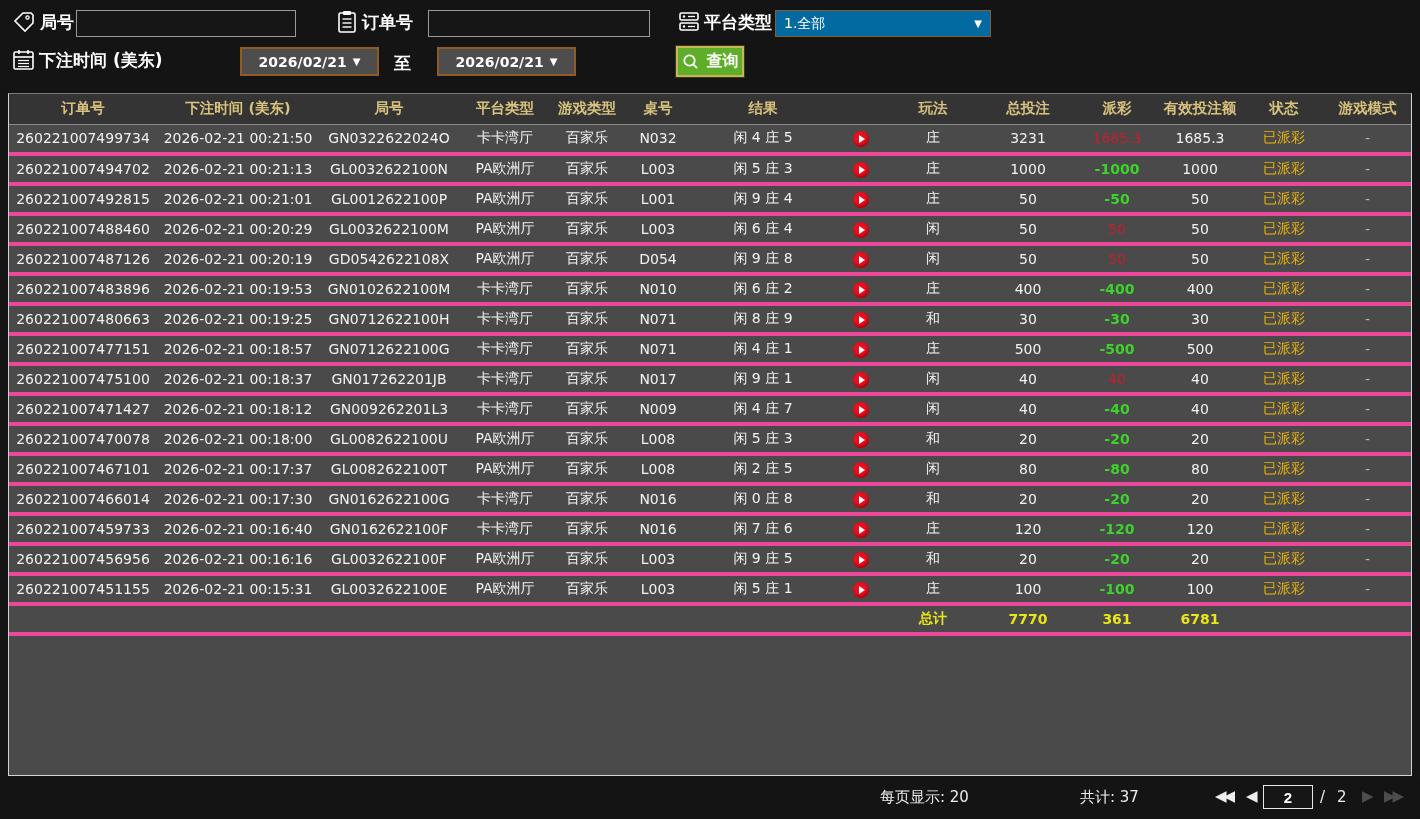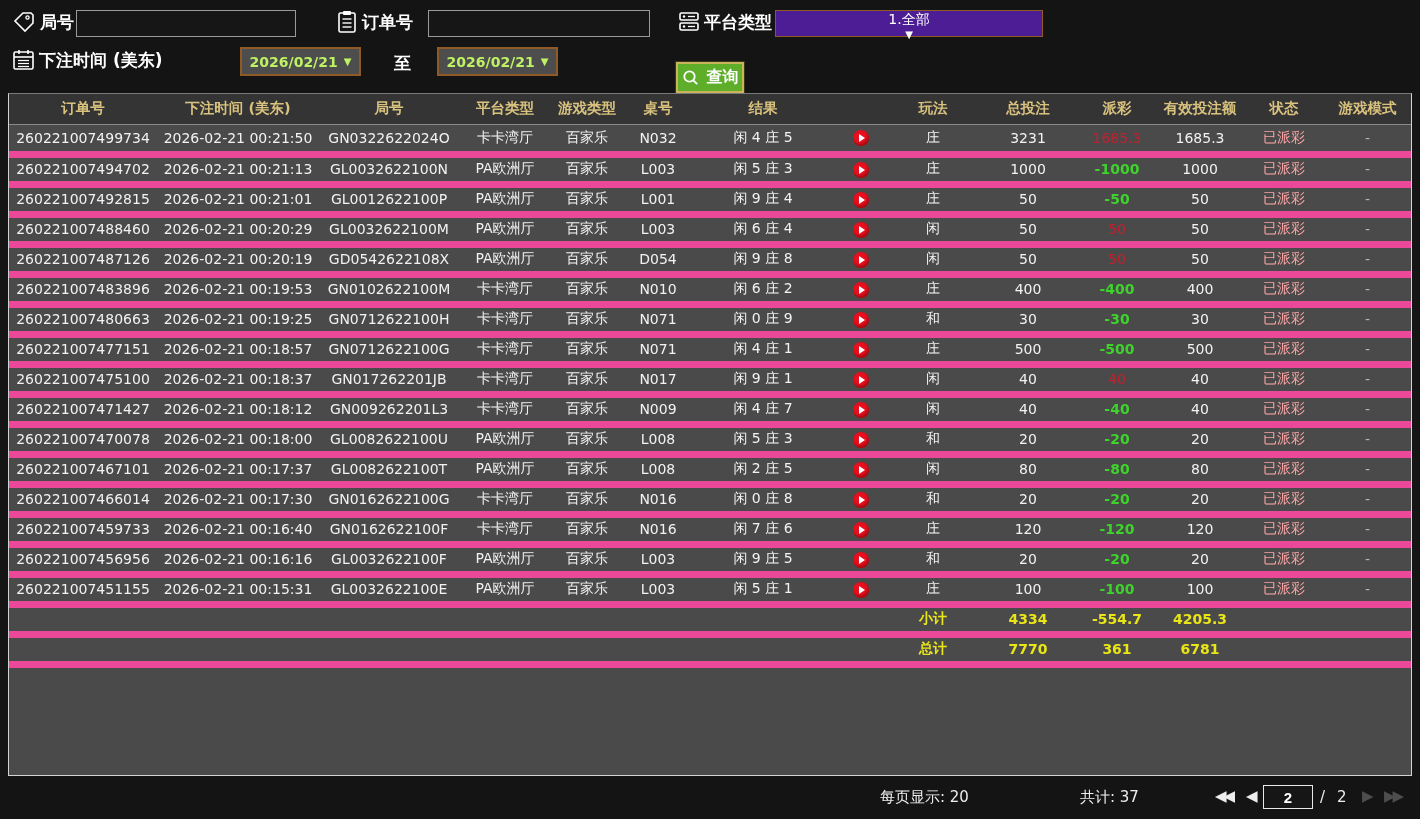--- a/index.html
+++ b/index.html
@@ -7,44 +7,44 @@
     font-family:"DejaVu Sans","Liberation Sans",sans-serif; }
 
   
   .topbar { position:absolute; left:0; top:0; width:1420px; height:93px; background:#141414; }
   .fgroup { position:absolute; display:flex; align-items:center; color:#ffffff; }
   .flabel { font-size:17px; font-weight:bold; color:#ffffff; white-space:nowrap; }
   .ficon { display:inline-flex; margin-right:4px; }
   .txtinput { background:#161616; border:1px solid #9a9a9a; height:27px; color:#ffffff;
     font-size:14px; padding:0 6px; outline:none; }
   .dateselect { display:inline-flex; align-items:center; justify-content:center; gap:6px;
-    background:#4d4d4d; border:2px solid #8f5a26; height:29px; width:121px;
-    color:#bef264; font-weight:bold; font-size:14px; cursor:pointer; }
+    background:#4d4d4d; border:2px solid #8f5a26; height:29px; width:139px;
+    color:#ffffff; font-weight:bold; font-size:14px; cursor:pointer; }
   .dateselect .arr { font-size:10px; }
-  .platselect { display:inline-flex; align-items:center; background:#4c1d95;
-    border:1px solid #8f5a26; height:27px; width:268px; color:#ffffff; font-size:14px;
-    padding:0 8px; cursor:pointer;flex-direction:column; }
+  .platselect { display:inline-flex; align-items:center; background:#0369a1;
+    border:1px solid #8f5a26; height:27px; width:216px; color:#ffffff; font-size:14px;
+    padding:0 8px; cursor:pointer; }
   .platselect .val { flex:1; text-align:left; }
   .platselect .arr { font-size:10px; color:#ffffff; }
   .querybtn { display:inline-flex; align-items:center; justify-content:center; gap:4px;
     background:#5fae2a; border:2px solid #c9b45a; outline:1px solid #3a3a1a;
     height:31px; width:68px; color:#ffffff; font-size:16px; font-weight:bold; cursor:pointer; }
 
   
   .panel { position:absolute; left:8px; top:93px; width:1404px; height:683px;
     background:#4a4a4a; border:1px solid #d4d4d4; border-top-color:#7a7a7a; }
   table { border-collapse:collapse; table-layout:fixed; width:1402px; }
   th { height:30px; background:#343434; color:#d9c27e; font-size:14.5px; font-weight:bold;
     text-align:center; border-bottom:1px solid #8a8a8a; white-space:nowrap; }
   td { height:30px; text-align:center; color:#f2f2f2; font-size:14px; white-space:nowrap;
     overflow:hidden; }
-  tbody tr { background:#4a4a4a; border-bottom:7px solid #ec4899; }
+  tbody tr { background:#4a4a4a; border-bottom:4px solid #ec4899; }
   td.red { color:#c2202f; }
   td.green { color:#3ed32c;font-weight:bold; }
-  td.status { color:#fca5a5;font-family:Liberation Mono, monospace; }
+  td.status { color:#eab308;font-family:Liberation Mono, monospace; }
   td.mode { color:#b5b5b5; }
   tr.totals td { color:#e9e516; font-weight:bold; }
   .play { display:inline-flex; align-items:center; justify-content:center;
     width:16px; height:16px; border-radius:50%; background:#e8101f;
     box-shadow:inset -1px -2px 3px rgba(120,0,0,.6); cursor:pointer; vertical-align:middle; }
   .play::after { content:""; display:block; margin-left:2px;
     border-left:6px solid #ffffff; border-top:4px solid transparent; border-bottom:4px solid transparent; }
 
   
   .pagebar { position:absolute; left:0; top:776px; width:1420px; height:51px; background:#141414;border-radius:10px; }
@@ -122,21 +122,21 @@
   <div class="dateselect" style="position:absolute; left:240px; top:47px;">
     <span>2026/02/21</span>
     <span class="arr">▼</span>
   </div>
   <span class="flabel" style="position:absolute; left:394px; top:52px;">至</span>
   <div class="dateselect" style="position:absolute; left:437px; top:47px;">
     <span>2026/02/21</span>
     <span class="arr">▼</span>
   </div>
 
-  <button class="querybtn" style="position:absolute; left:676px; top:62px;">
+  <button class="querybtn" style="position:absolute; left:676px; top:46px;">
     <span class="ficon">
       <svg width="17" height="17" viewBox="0 0 17 17">
           <circle cx="7.5" cy="7.5" r="5.2" fill="none" stroke="#ffffff" stroke-width="1.8"></circle>
           <line x1="11.3" y1="11.3" x2="15.2" y2="15.2" stroke="#ffffff" stroke-width="1.8"></line>
         </svg>
     </span>
     <span>查询</span>
   </button>
 </div>
 
@@ -273,21 +273,21 @@
           <td class="status">已派彩</td>
           <td class="mode">-</td>
         </tr>
         <tr>
           <td>260221007480663</td>
           <td>2026-02-21 00:19:25</td>
           <td>GN0712622100H</td>
           <td>卡卡湾厅</td>
           <td>百家乐</td>
           <td>N071</td>
-          <td>闲 0 庄 9</td>
+          <td>闲 8 庄 9</td>
           <td><span class="play"></span></td>
           <td>和</td>
           <td>30</td>
           <td class="green">-30</td>
           <td>30</td>
           <td class="status">已派彩</td>
           <td class="mode">-</td>
         </tr>
         <tr>
           <td>260221007477151</td>
@@ -428,29 +428,20 @@
           <td><span class="play"></span></td>
           <td>庄</td>
           <td>100</td>
           <td class="green">-100</td>
           <td>100</td>
           <td class="status">已派彩</td>
           <td class="mode">-</td>
         </tr>
       </tbody>
     <tbody>
-      <tr class="totals">
-        <td colspan="8"></td>
-        <td>小计</td>
-        <td>4334</td>
-        <td>-554.7</td>
-        <td>4205.3</td>
-        <td></td>
-          <td></td>
-      </tr>
       <tr class="totals">
         <td colspan="8"></td>
         <td>总计</td>
         <td>7770</td>
         <td>361</td>
         <td>6781</td>
         <td></td>
           <td></td>
       </tr>
     </tbody>

